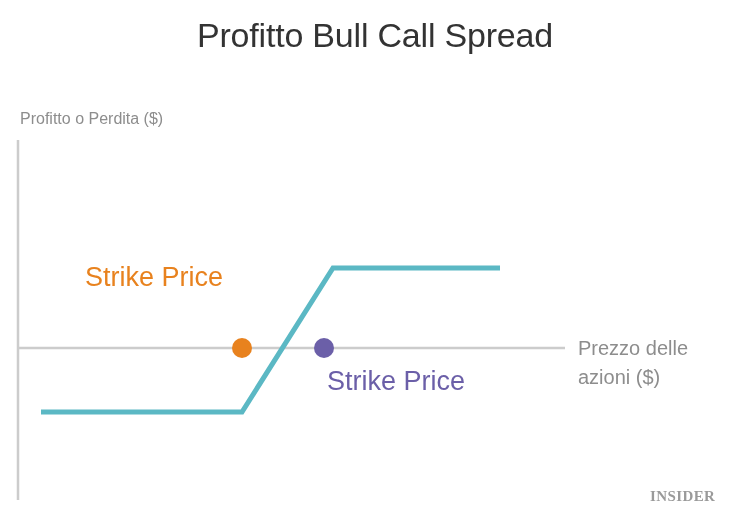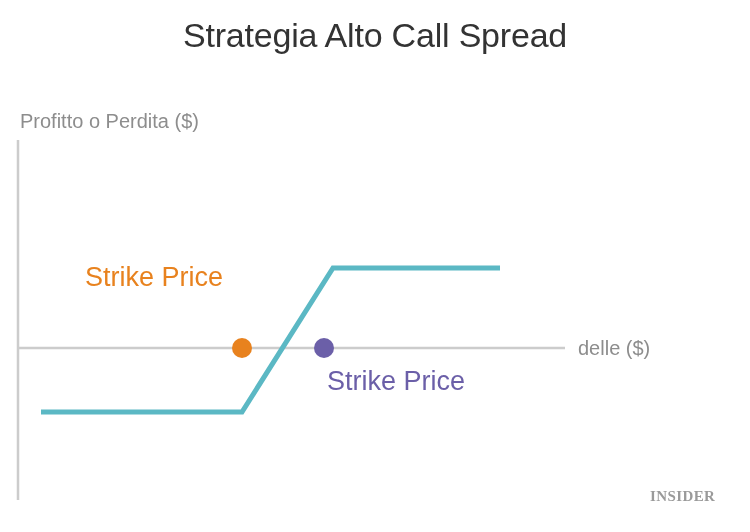--- a/index.html
+++ b/index.html
@@ -30,21 +30,21 @@
     font-size: 34px;
     font-weight: 400;
     color: #333333;
     letter-spacing: -0.2px;
     white-space: nowrap;
   }
   .axis-label-y {
     position: absolute;
     left: 20px;
     top: 110px;
-    font-size: 20px;
+    font-size: 16px;
     color: #8d8d8d;
     font-weight: 400;
     white-space: nowrap;
   }
   .axis-label-x {
     position: absolute;
     left: 578px;
     top: 334px;
     width: 165px;
     font-size: 20px;
@@ -108,42 +108,43 @@
     padding: 1px 1px 0 1px;
     letter-spacing: 0.3px;
     margin-top: 44px;
   }
 </style>
 </head>
 <body>
 
 <div id="chart-root">
 
-  <div class="chart-title">Strategia Alto Call Spread</div>
+  <div class="chart-title">Profitto Bull Call Spread</div>
 
   <div class="axis-label-y">Profitto o Perdita ($)</div>
 
   <svg class="plot-canvas" viewBox="0 0 750 532" preserveAspectRatio="none">
     <line x1="18" y1="140" x2="18" y2="500" stroke="#cccccc" stroke-width="2.5"></line>
     <line x1="18" y1="348" x2="565" y2="348" stroke="#cccccc" stroke-width="2.5"></line>
     <polyline points="41,412 242,412 333,268 500,268" fill="none" stroke="#5bb8c4" stroke-width="5" stroke-linecap="butt" stroke-linejoin="miter"></polyline>
     <circle cx="242" cy="348" r="10" fill="#e8821e"></circle>
     <circle cx="324" cy="348" r="10" fill="#6b5fa8"></circle>
   </svg>
 
   <div class="annotation" id="annotation-low">
     <span>Strike Price</span>
   </div>
 
   <div class="annotation" id="annotation-high">
     <span>Strike Price</span>
   </div>
 
   <div class="axis-label-x">
-    <span>delle ($)</span>
+    <span>Prezzo delle</span>
+    <span>azioni ($)</span>
   </div>
 
   <div class="watermark">
     <span class="watermark-word">INSIDER</span>
     <span class="watermark-badge">PRO</span>
   </div>
 
 </div>
 
 </body></html>

